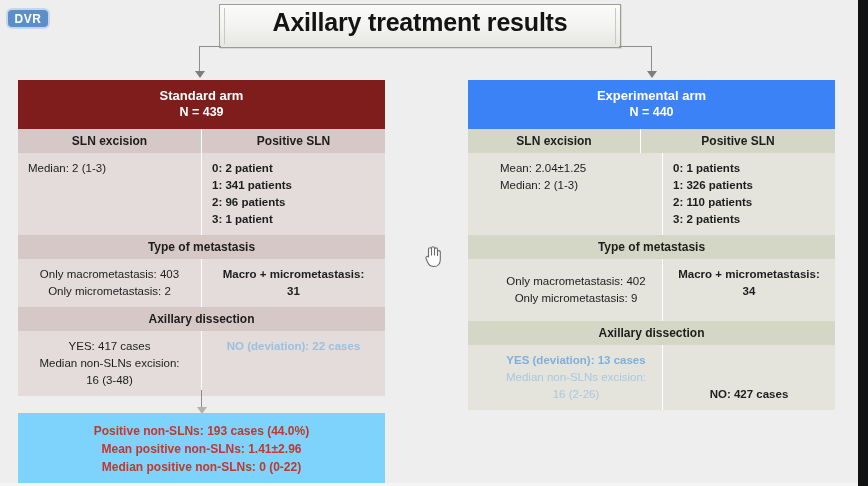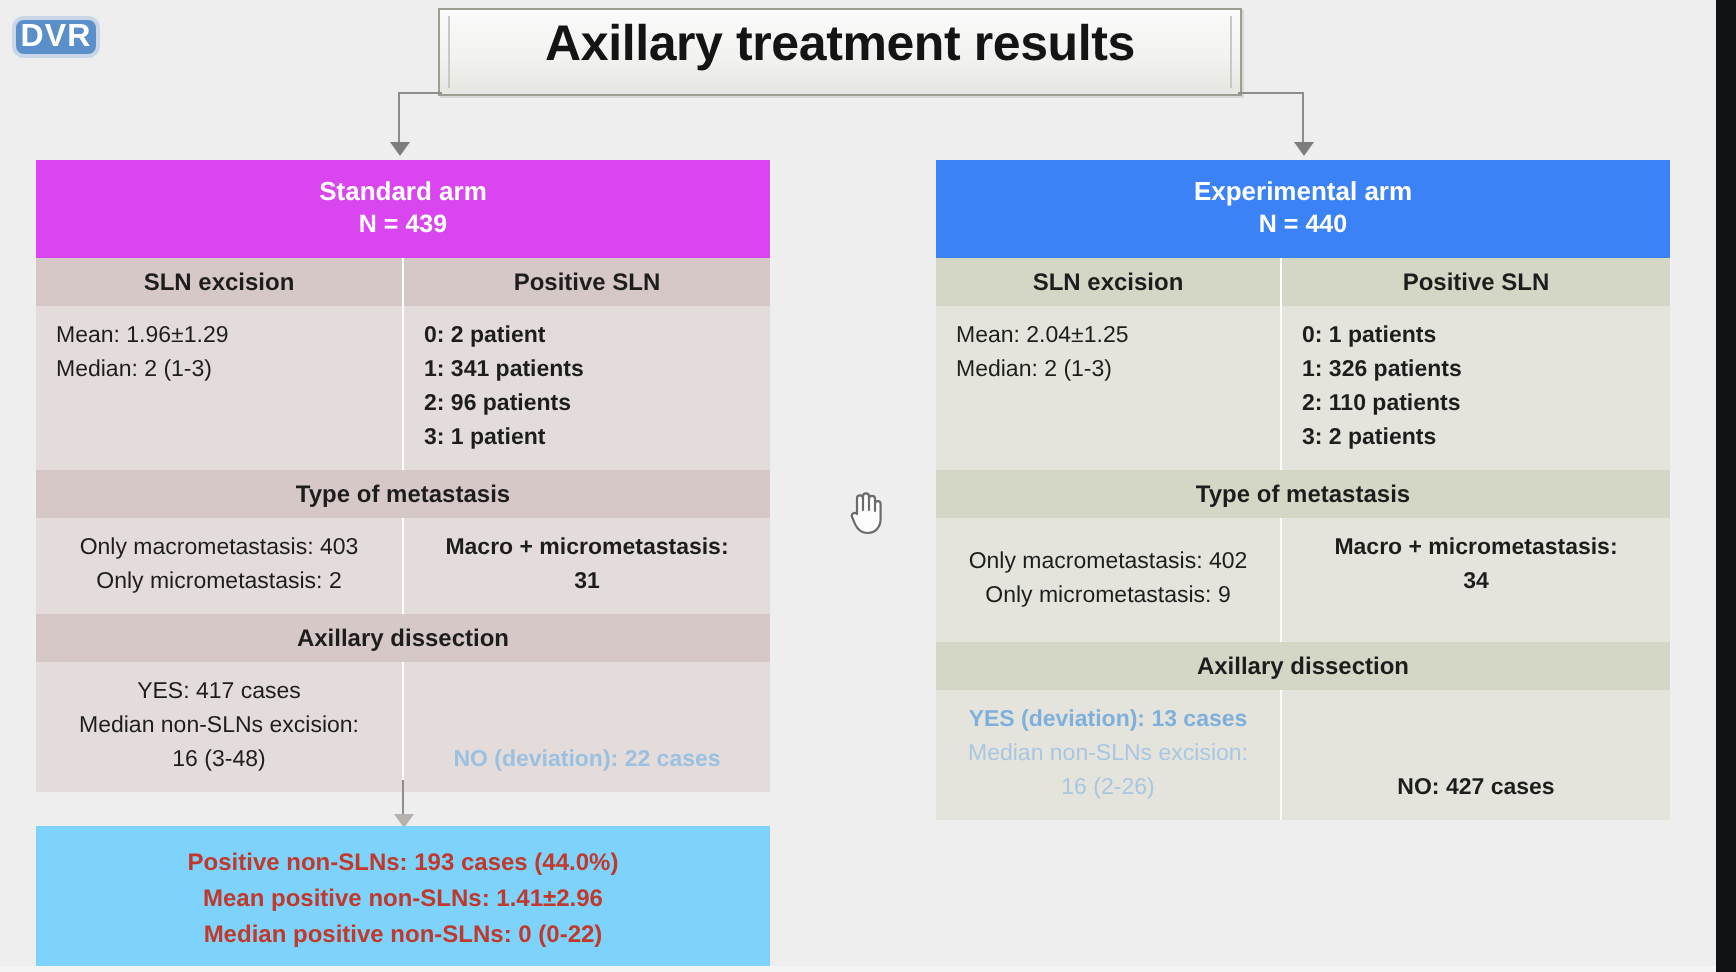--- a/index.html
+++ b/index.html
@@ -11,21 +11,21 @@
   }
   #slide{position:absolute;inset:0;background:#eeeeee;}
   #right-edge{position:absolute;top:0;right:0;width:10px;height:486px;background:#111213;}
   #bottom-edge{position:absolute;left:0;bottom:0;width:868px;height:3px;background:#f4f4f4;}
 
   
   #dvr{
     position:absolute;left:8px;top:10px;width:40px;height:17px;
     background:#5b8fc9;border-radius:4px;
     box-shadow:0 0 0 2px rgba(170,195,225,.55);
-    color:#ffffff;font-size:16px;font-weight:bold;letter-spacing:.6px;
+    color:#ffffff;font-size:12px;font-weight:bold;letter-spacing:.6px;
     display:flex;align-items:center;justify-content:center;
   }
 
   
   #title-wrap{
     position:absolute;left:219px;top:4px;width:400px;height:42px;
     background:linear-gradient(180deg,#fbfbfb 0%,#f2f2f0 55%,#e6e6e2 100%);
     border:1px solid #9aa08f;
     box-shadow:1px 1px 0 #d8d8d4;
   }
@@ -60,36 +60,36 @@
   .cell{padding:7px 10px;box-sizing:border-box;line-height:17px;}
   .cell.left{width:183px;}
   .cell.rightc{flex:1;font-weight:bold;}
   .divider{width:1px;background:#ffffff;}
   .ctr{text-align:center;}
   .hdr-sub{display:flex;}
   .hdr-sub > div{text-align:center;font-weight:bold;font-size:12px;padding:5px 0;}
 
   
   #tbl-left{left:18px;top:80px;width:367px;}
-  #tbl-left .arm-head{background:#d946ef;}
+  #tbl-left .arm-head{background:#7f1d1d;}
   #tbl-left .sec-head{background:#d6c8c6;}
   #tbl-left .hdr-sub{background:#d6c8c6;}
   #tbl-left .body-row{background:#e3dcdb;}
   #tbl-left .hdr-sub > div:first-child{width:183px;}
   #tbl-left .hdr-sub > div:last-child{flex:1;}
 
   
   #tbl-right{left:468px;top:80px;width:367px;}
   #tbl-right .arm-head{background:#3b82f6;}
   #tbl-right .sec-head{background:#d5d7c6;}
   #tbl-right .hdr-sub{background:#d5d7c6;}
   #tbl-right .body-row{background:#e4e4dc;}
   #tbl-right .hdr-sub > div:first-child{width:172px;}
   #tbl-right .hdr-sub > div:last-child{flex:1;}
-  #tbl-right .cell.left{width:172px;}
+  #tbl-right .cell.left{width:172px;margin-left:22px;}
 
   .muted-blue{color:#9cc0e0;}
   .dev-blue{color:#7fb0dc;font-weight:bold;}
   .dev-blue-soft{color:#a9c7e2;}
 
   
   #concl{
     position:absolute;left:18px;top:413px;width:367px;
     background:#7dd3fc;padding:9px 0 11px;text-align:center;
   }
@@ -131,21 +131,20 @@
     </div>
 
     <div class="hdr-sub">
       <div>SLN excision</div>
       <div class="divider"></div>
       <div>Positive SLN</div>
     </div>
 
     <div class="row2 body-row">
       <div class="cell left">
-        <div>Mean: 1.96±1.29</div>
         <div>Median: 2 (1-3)</div>
       </div>
       <div class="divider"></div>
       <div class="cell rightc">
         <div>0: 2 patient</div>
         <div>1: 341 patients</div>
         <div>2: 96 patients</div>
         <div>3: 1 patient</div>
       </div>
     </div>
@@ -166,21 +165,21 @@
 
     <div class="sec-head">Axillary dissection</div>
 
     <div class="row2 body-row">
       <div class="cell left ctr">
         <div style="font-weight:normal;">YES: 417 cases</div>
         <div>Median non-SLNs excision:</div>
         <div>16 (3-48)</div>
       </div>
       <div class="divider"></div>
-      <div class="cell rightc ctr" style="display:flex;align-items:flex-end;justify-content:center;">
+      <div class="cell rightc ctr" style="display:flex;align-items:flex-start;justify-content:center;">
         <div class="muted-blue">NO (deviation): 22 cases</div>
       </div>
     </div>
   </div>
 
   <div class="conn" style="left:201px;top:390px;width:1px;height:19px;"></div>
   <div class="arrowhead" style="left:197px;top:407px;border-top-color:#b6b0ae;"></div>
 
   <div id="concl">
     <div>Positive non-SLNs: 193 cases (44.0%)</div>

